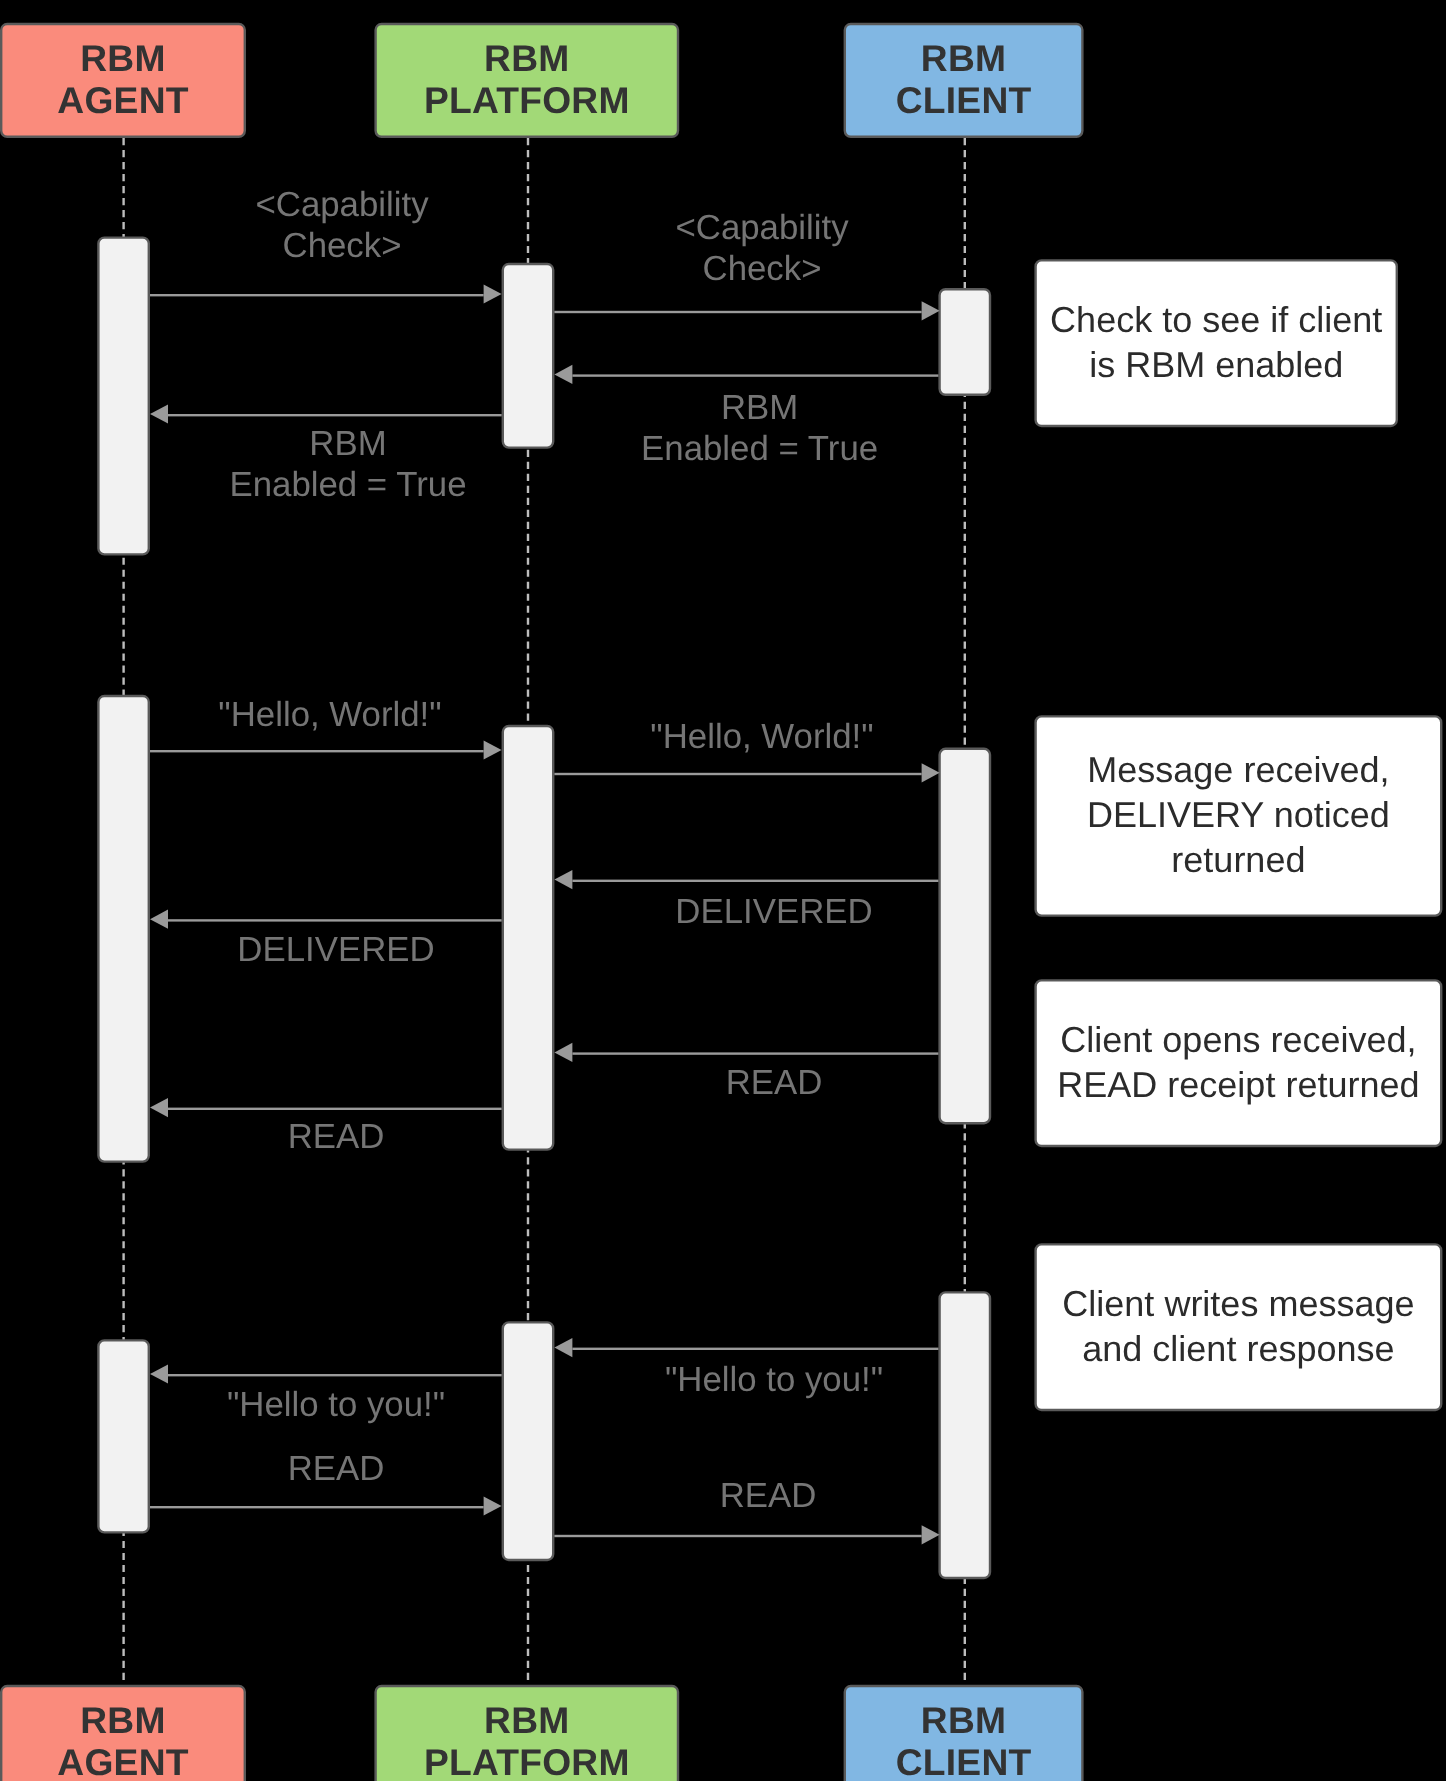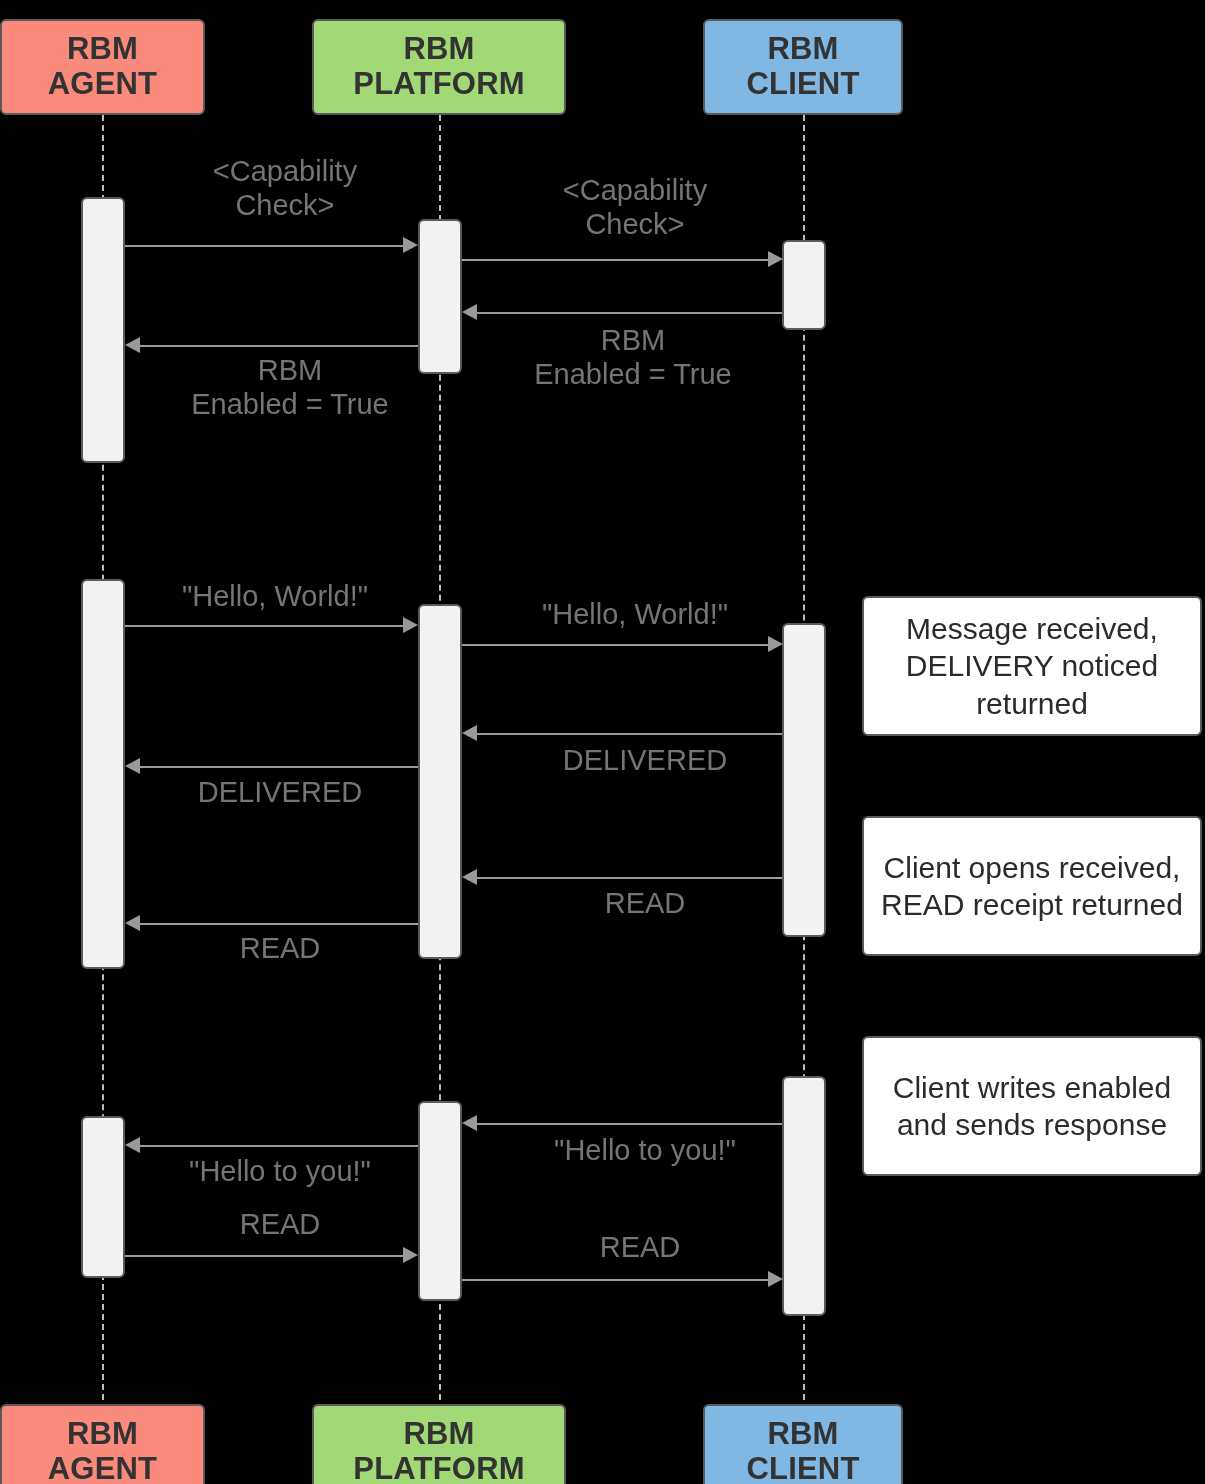--- a/index.html
+++ b/index.html
@@ -199,21 +199,22 @@
   <div class="arrowhead left" style="left:125px; top:1121px;"></div>
 
   <div class="msglabel" style="left:140px; top:1191px; width:280px;">READ</div>
   <div class="msgline" style="left:125px; top:1239px; width:278px;"></div>
   <div class="arrowhead right" style="left:403px; top:1231px;"></div>
 
   <div class="msglabel" style="left:500px; top:1214px; width:280px;">READ</div>
   <div class="msgline" style="left:462px; top:1263px; width:306px;"></div>
   <div class="arrowhead right" style="left:768px; top:1255px;"></div>
 
-
-  <div class="note" style="left:862px; top:580px; width:340px; height:140px;">Message received, DELIVERY noticed returned</div>
+  <div class="note" style="left:862px; top:200px; width:303px; height:140px;">Check to see if client is RBM enabled</div>
+
+  <div class="note" style="left:862px; top:580px; width:340px; height:168px;">Message received, DELIVERY noticed returned</div>
 
   <div class="note" style="left:862px; top:800px; width:340px; height:140px;">Client opens received, READ receipt returned</div>
 
-  <div class="note" style="left:862px; top:1020px; width:340px; height:140px;">Client writes enabled and sends response</div>
+  <div class="note" style="left:862px; top:1020px; width:340px; height:140px;">Client writes message and client response</div>
 
 
 </div>
 
 </body></html>

